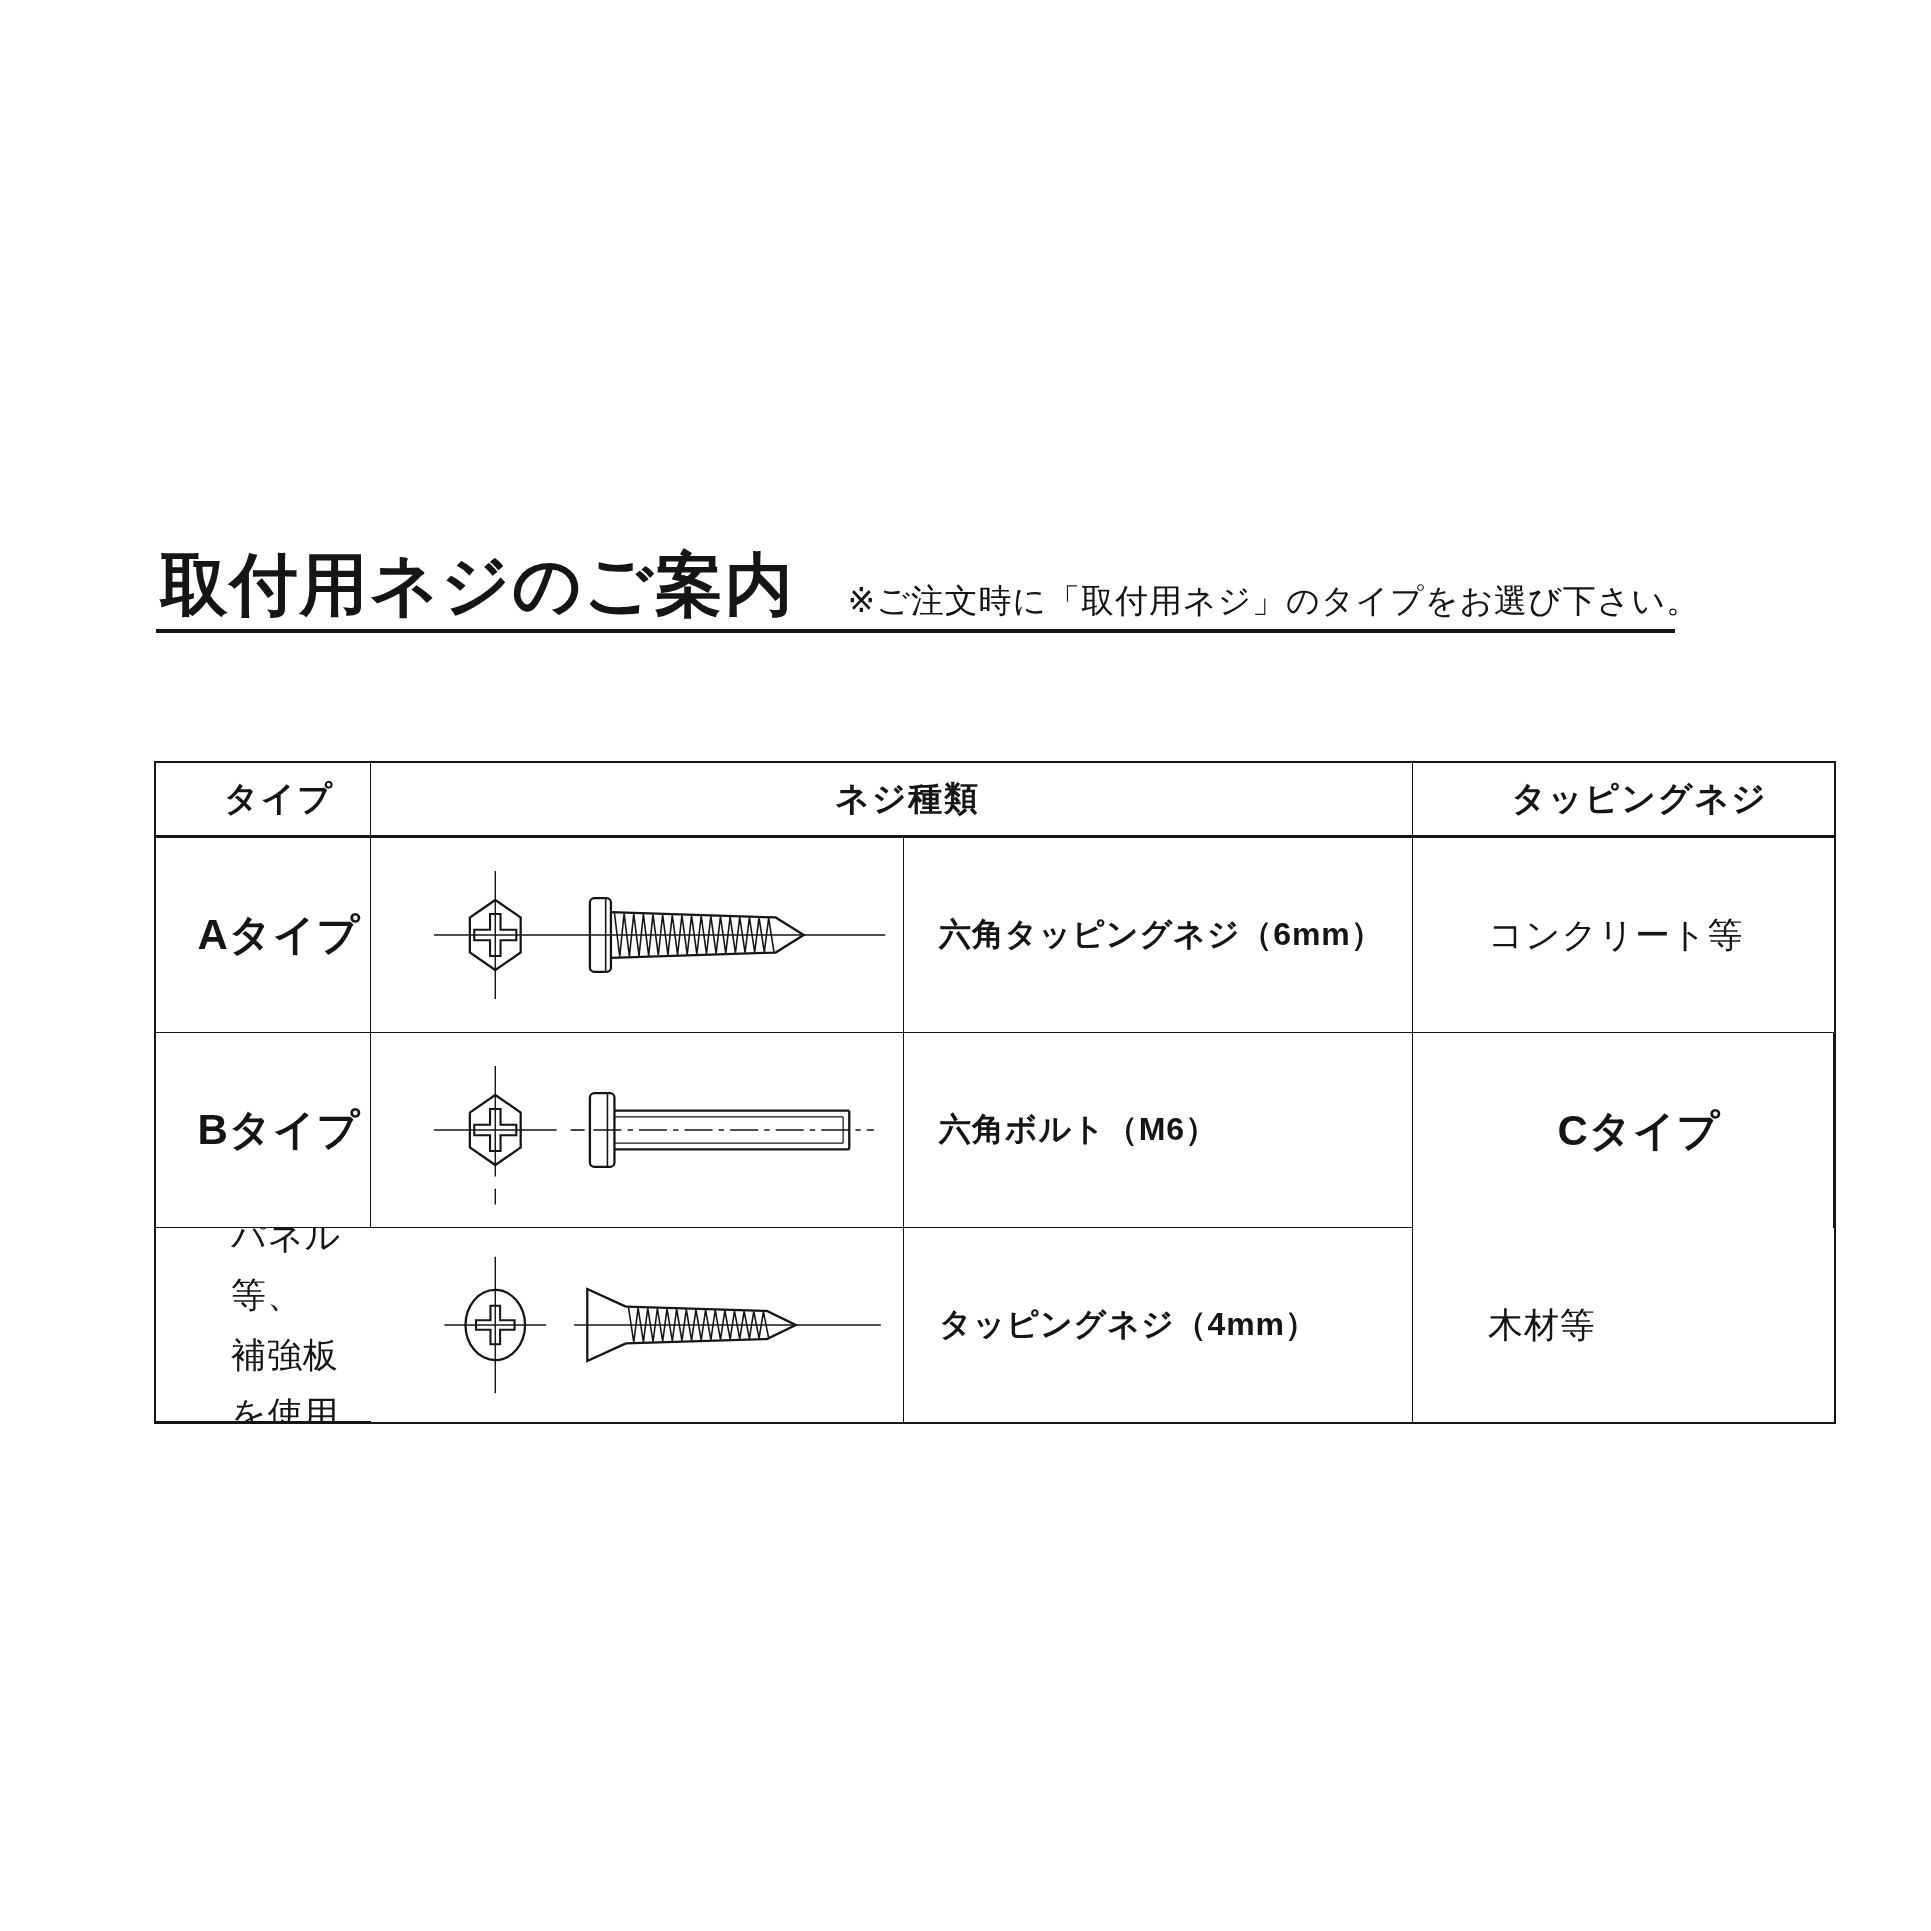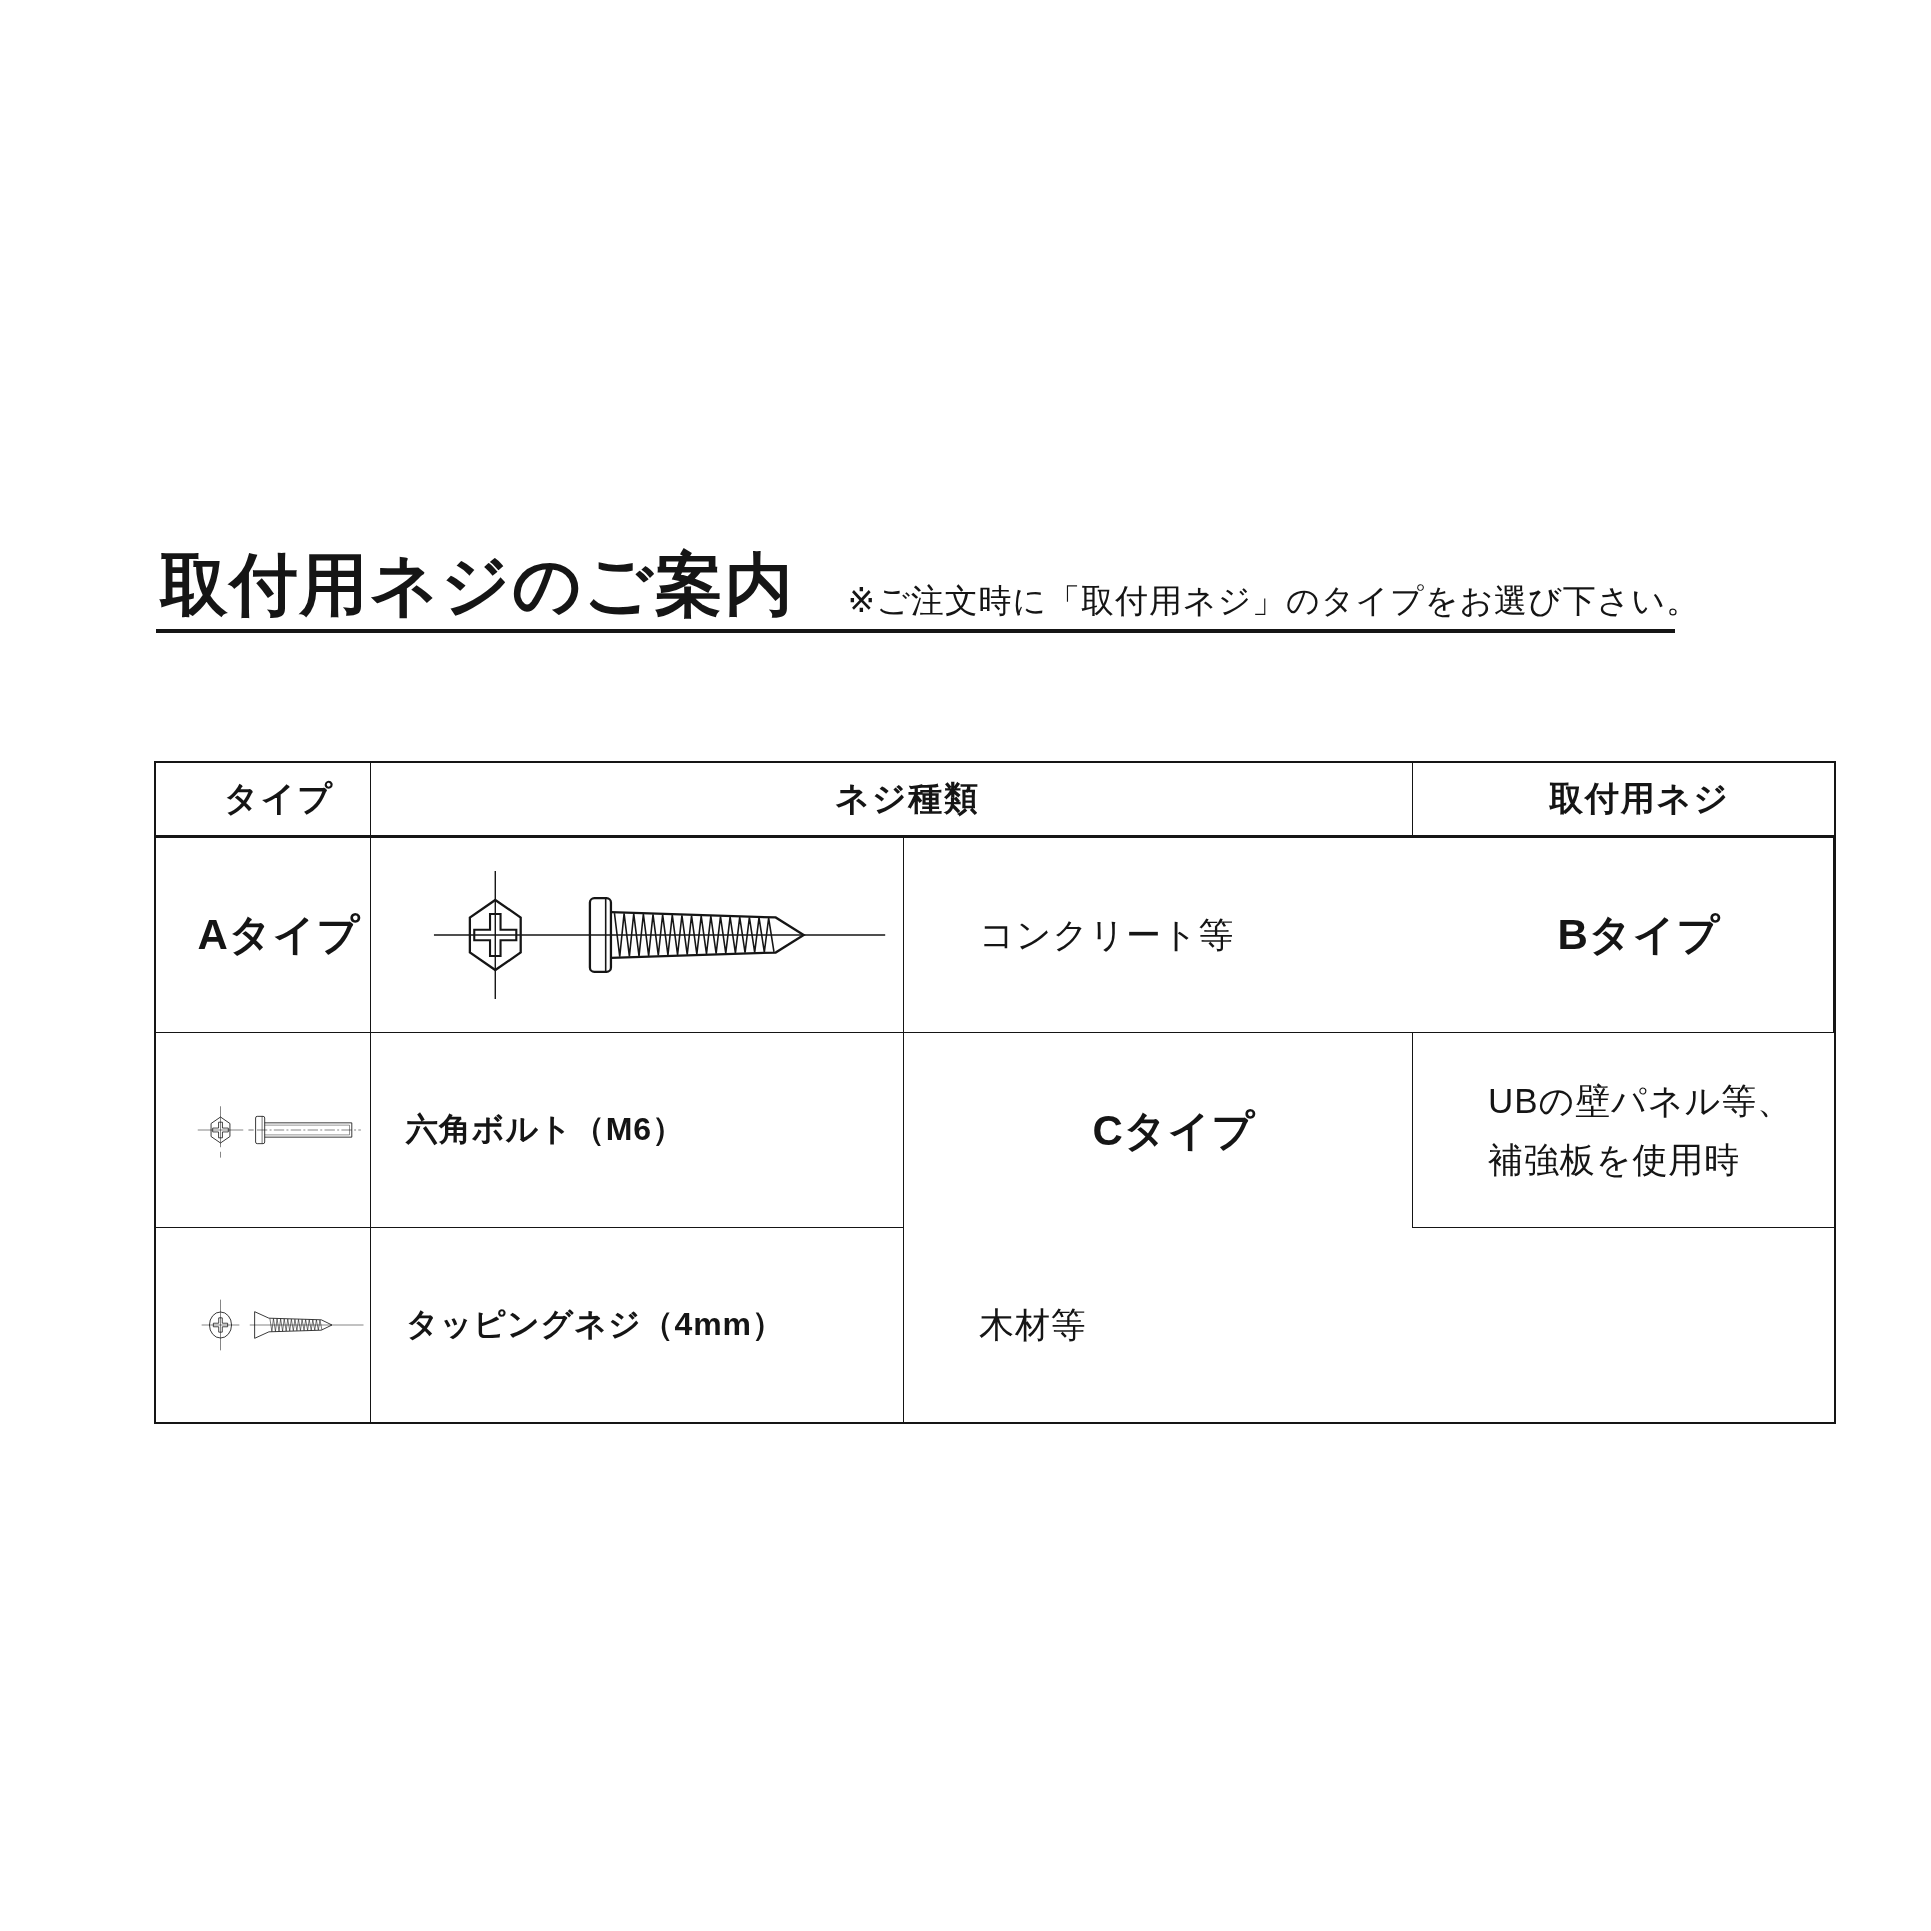--- a/index.html
+++ b/index.html
@@ -72,35 +72,36 @@
 <div class="title-wrap">
   <h1 class="page-title">取付用ネジのご案内</h1>
   <p class="title-note">※ご注文時に「取付用ネジ」のタイプをお選び下さい。</p>
 </div>
 <div class="title-underline"></div>
 
 <div class="screw-table">
 
   <div class="cell hdr">タイプ</div>
   <div class="cell hdr span2">ネジ種類</div>
-  <div class="cell hdr last-col">取付用ネジ</div>
+  <div class="cell hdr last-col">タッピングネジ</div>
 
   <div class="cell type-label">Aタイプ</div>
   <div class="cell diagram">
     <svg id="svg-a" class="screw" width="492" height="184" viewBox="0 0 560 210">
         <line x1="30" y1="105" x2="545" y2="105" stroke="#151515" stroke-width="1.6"></line>
         <line x1="100" y1="32" x2="100" y2="178" stroke="#151515" stroke-width="1.6"></line>
         <polygon points="100,65 129,85 129,125 100,145 71,125 71,85" fill="none" stroke="#151515" stroke-width="2.6"></polygon>
         <path d="M94,81 L106,81 L106,99 L124,99 L124,111 L106,111 L106,129 L94,129 L94,111 L76,111 L76,99 L94,99 Z" fill="none" stroke="#151515" stroke-width="2.4"></path>
         <rect x="208" y="63" width="24" height="84" rx="5" fill="none" stroke="#151515" stroke-width="2.6"></rect>
         <line x1="226" y1="63" x2="226" y2="147" stroke="#151515" stroke-width="1.8"></line>
         <path d="M232,79 L420,85 L452,105 L420,125 L232,131" fill="none" stroke="#151515" stroke-width="2.6"></path>
         <polyline points="236,80 242.05,129.80691489361703 247,80.35106382978724 253.05,129.45585106382978 258,80.70212765957447 264.05,129.10478723404256 269,81.05319148936171 275.05,128.7537234042553 280,81.40425531914893 286.05,128.4026595744681 291,81.75531914893617 297.05,128.05159574468084 302,82.1063829787234 308.05,127.70053191489362 313,82.45744680851064 319.05,127.34946808510638 324,82.80851063829788 330.05,126.99840425531914 335,83.15957446808511 341.05,126.64734042553191 346,83.51063829787233 352.05,126.29627659574469 357,83.86170212765957 363.05,125.94521276595745 368,84.2127659574468 374.05,125.59414893617021 379,84.56382978723404 385.05,125.24308510638298 390,84.91489361702128 396.05,124.89202127659574 401,85.26595744680851 407.05,124.5409574468085 412,85.61702127659575 418.05,124.18989361702128" fill="none" stroke="#151515" stroke-width="1.8"></polyline>
       </svg>
   </div>
+  <div class="cell screw-name">六角タッピングネジ（6mm）</div>
   <div class="cell base-type last-col">コンクリート等</div>
 
   <div class="cell type-label">Bタイプ</div>
   <div class="cell diagram">
     <svg id="svg-b" class="screw" width="492" height="184" viewBox="0 0 560 210">
         <line x1="30" y1="105" x2="170" y2="105" stroke="#151515" stroke-width="1.6"></line>
         <line x1="186" y1="105" x2="202" y2="105" stroke="#151515" stroke-width="1.8"></line>
         <line x1="212" y1="105" x2="532" y2="105" stroke="#151515" stroke-width="1.6" stroke-dasharray="32 7 6 7"></line>
         <line x1="100" y1="32" x2="100" y2="158" stroke="#151515" stroke-width="1.6"></line>
         <polygon points="100,65 129,85 129,125 100,145 71,125 71,85" fill="none" stroke="#151515" stroke-width="2.6"></polygon>

